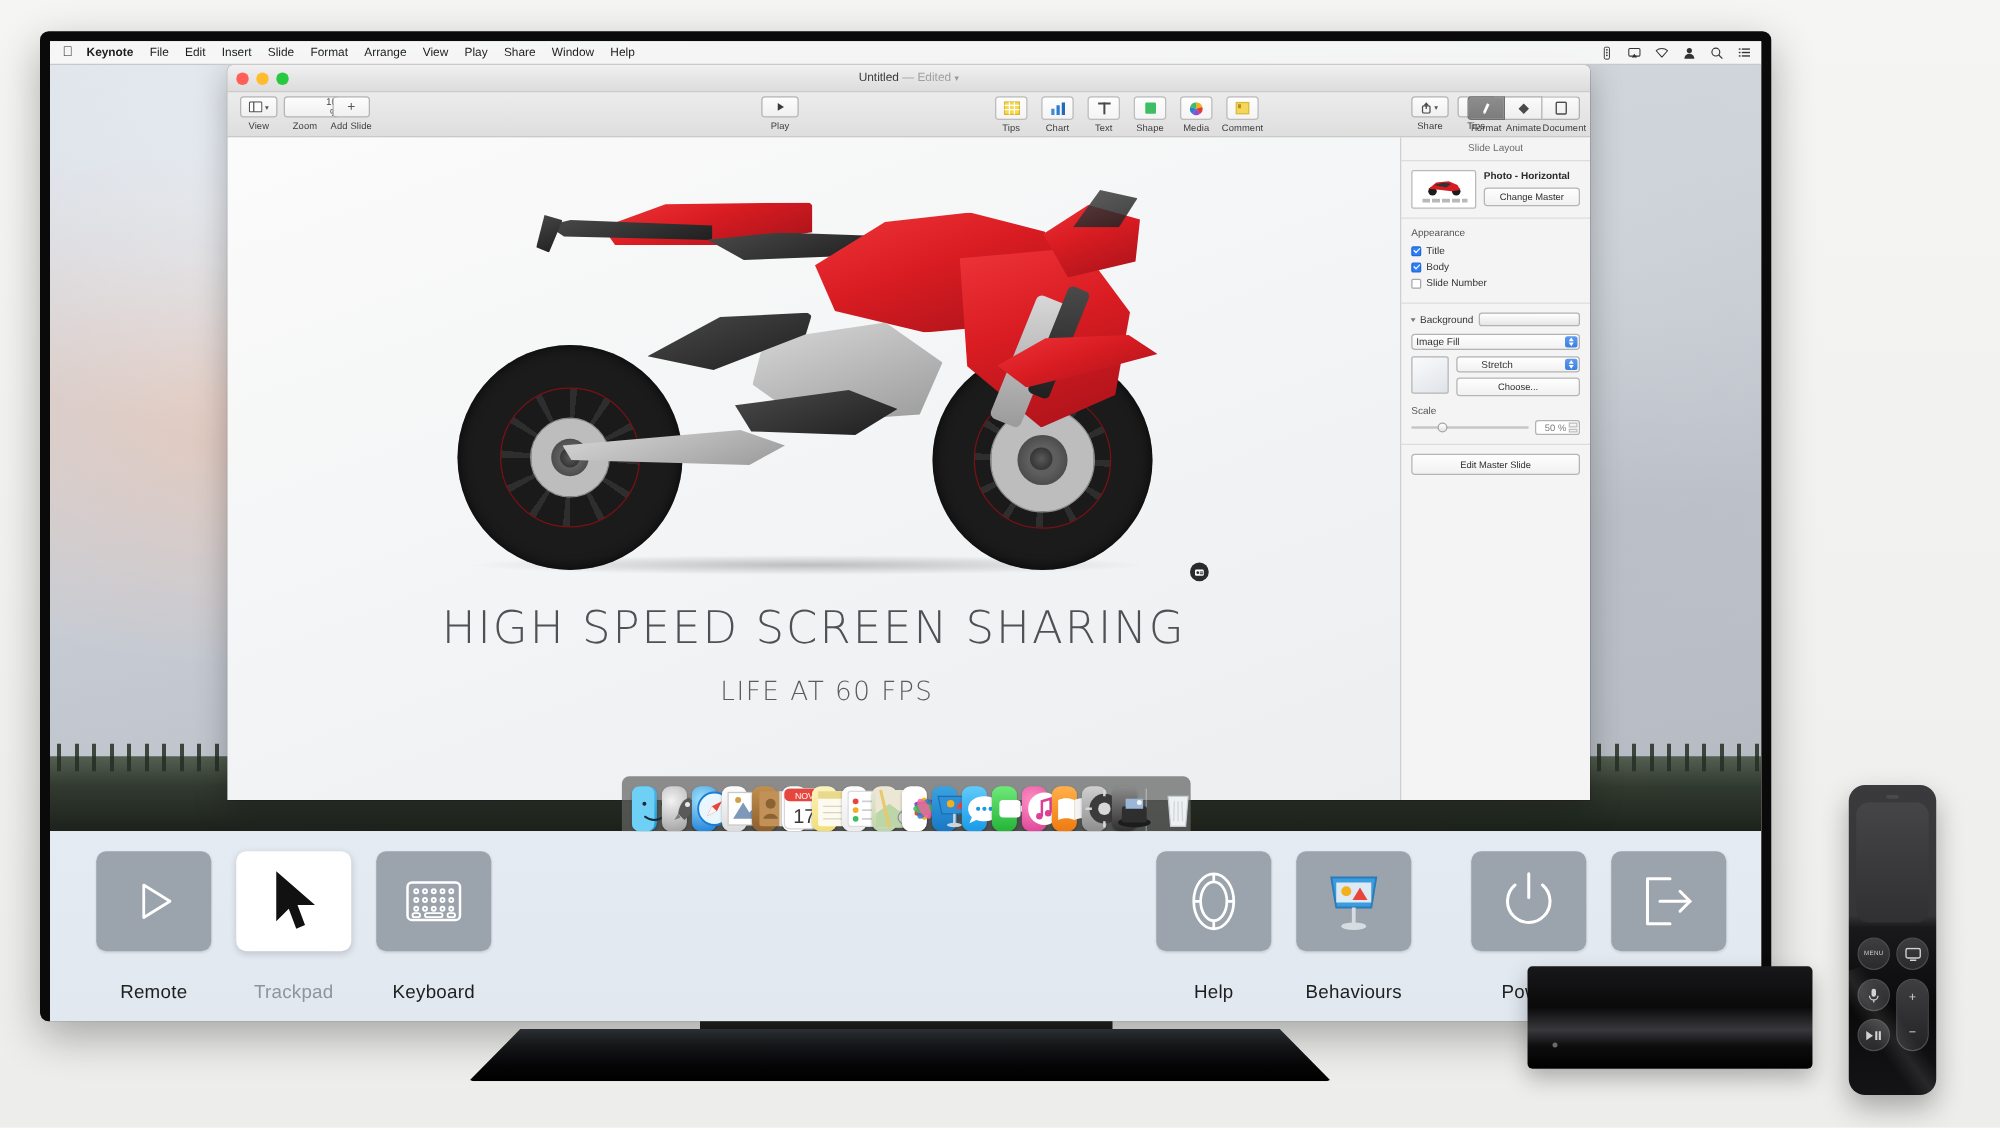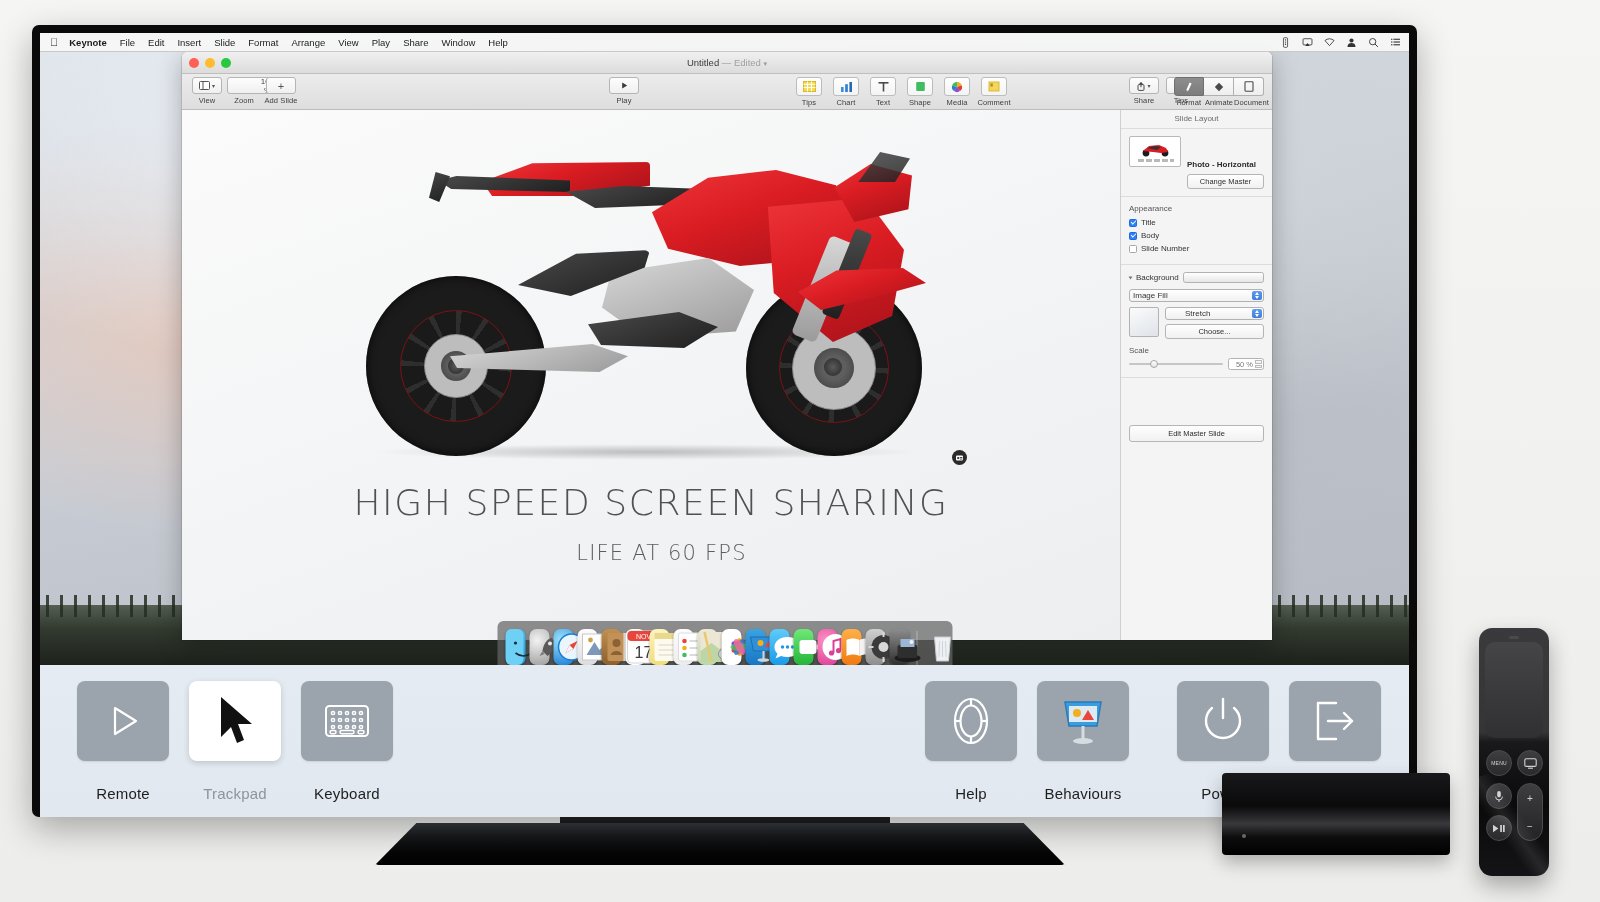--- a/index.html
+++ b/index.html
@@ -212,21 +212,21 @@
     border: .5px solid #b9b9b9; border-radius: 2px;
     position: relative; overflow: hidden; flex: none;
   }
   #master-thumb .mini-moto {
     position:absolute; left:9px; top:5px; width:34px; height:15px;
   }
   #master-thumb .mini-txt {
     position:absolute; left:8px; bottom:4px; width:36px; height:3px;
     background: repeating-linear-gradient(90deg,#b9b9b9 0 6px, transparent 6px 8px);
   }
-  #master-name { font-size: 8px; font-weight: bold; color: #2b2b2b; margin-bottom: 5px; margin-top: 24px; }
+  #master-name { font-size: 8px; font-weight: bold; color: #2b2b2b; margin-bottom: 5px; }
   .mini-btn {
     border: .5px solid #b5b5b5; border-radius: 3px; background: linear-gradient(180deg,#fefefe,#f1f1f1);
     font-size: 7.5px; color: #2e2e2e; text-align: center; padding: 2px 10px; display:block; width: 100%;
   }
   .sec-head { font-size: 8px; color: #555; margin-bottom: 5px; }
   .cbrow { display: flex; align-items: center; gap: 4px; margin-bottom: 4px; font-size: 8px; }
   .cb { width: 8px; height: 8px; border-radius: 1.5px; border: .5px solid #a7a7a7; background: #fff; flex:none;
         display:flex; align-items:center; justify-content:center; }
   .cb.on { background: #2d7ff9; border-color: #2069d8; }
   .cb.on::after { content:""; width:4px; height:2px; border-left:1px solid #fff; border-bottom:1px solid #fff;
@@ -740,21 +740,21 @@
                     <span>50 %</span>
                     <span class="stepper">
                         <i></i>
                         <i></i>
                       </span>
                   </div>
                 </div>
               </div>
 
               <div class="insp-sec" style="border-bottom:none;">
-                <div class="mini-btn" style="padding:3px 4px;margin-top:40px;">Edit Master Slide</div>
+                <div class="mini-btn" style="padding:3px 4px;">Edit Master Slide</div>
               </div>
             </div>
           </div>
         </div>
 
         <div id="dock">
           <div class="dock-app" style="background:linear-gradient(180deg,#4ab8ee,#1f9ad6)">
             <svg width="36" height="36" viewBox="0 0 36 36">
               <rect x="0" y="0" width="18" height="36" rx="6" fill="#6fd0f5"></rect>
               <circle cx="10" cy="14" r="1.6" fill="#1b2a3a"></circle>

